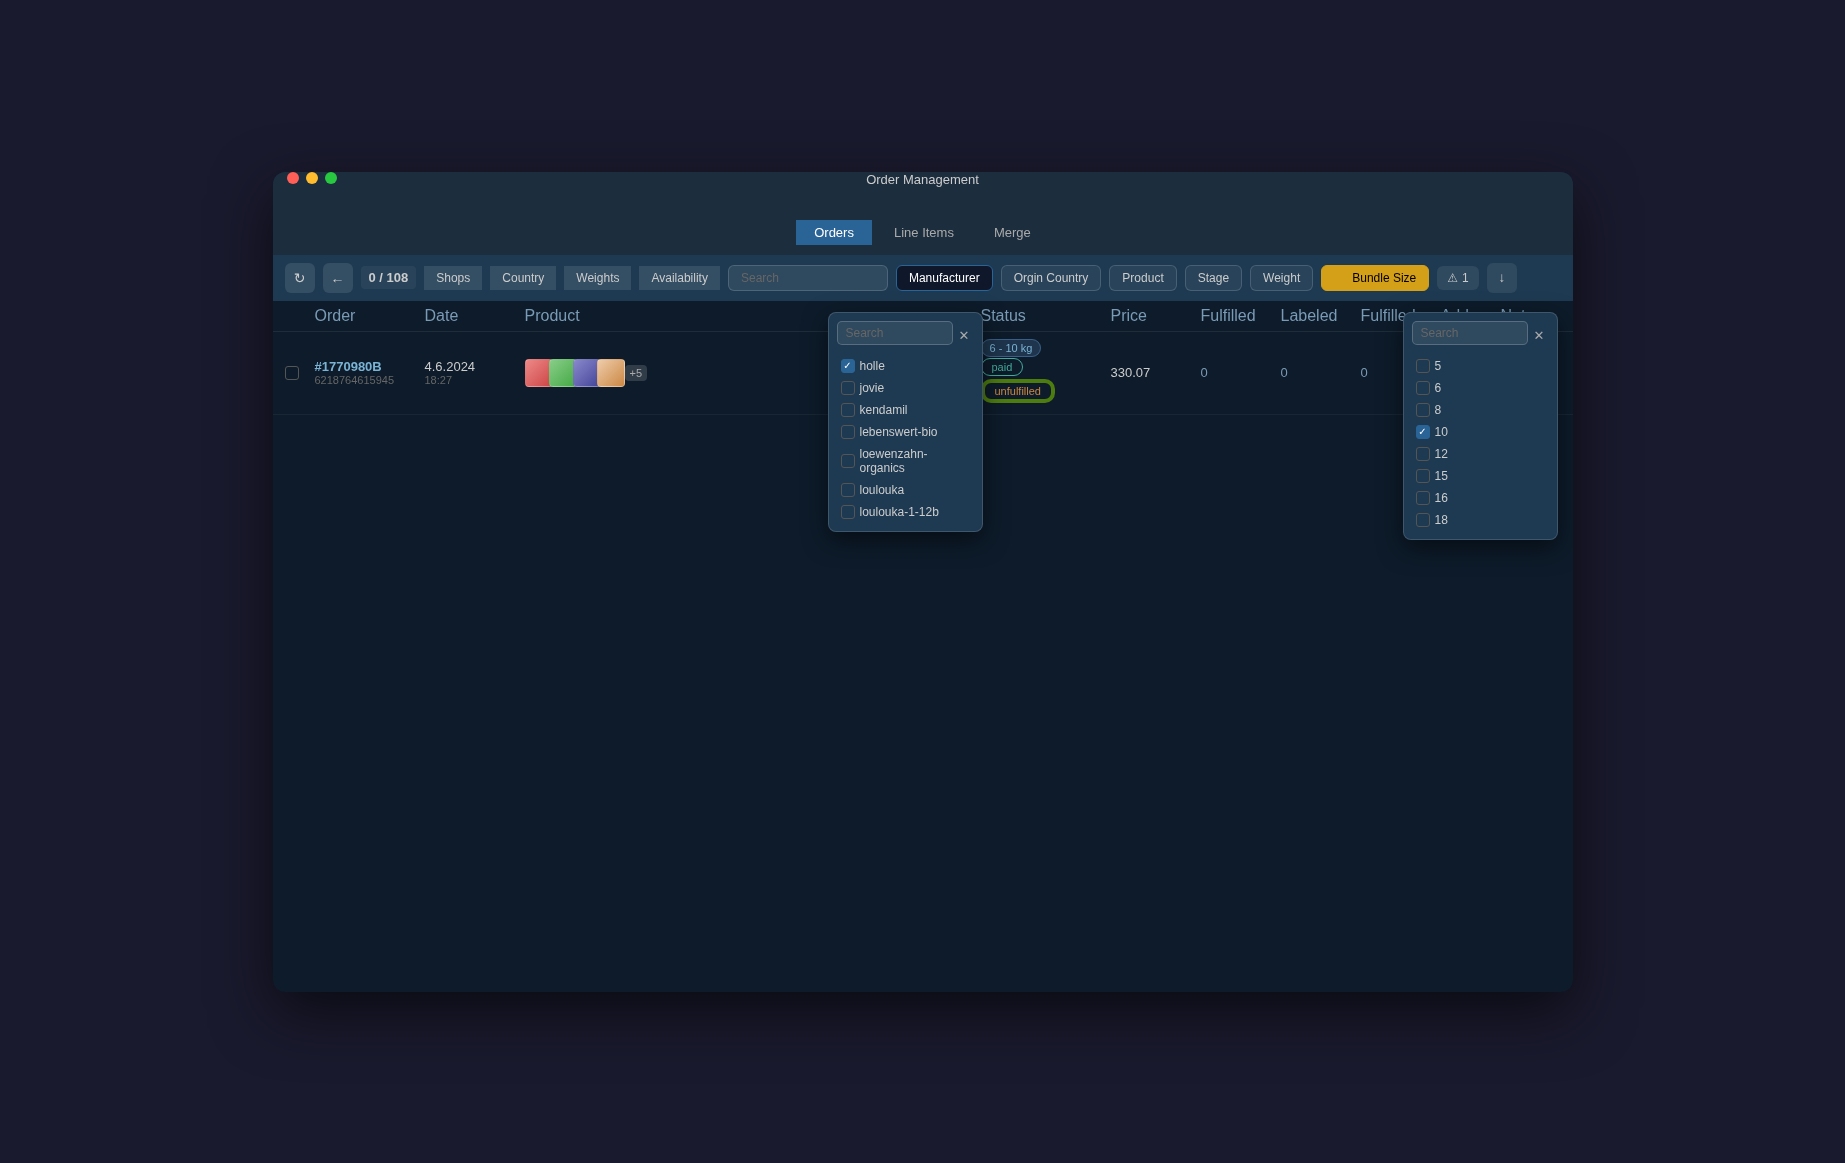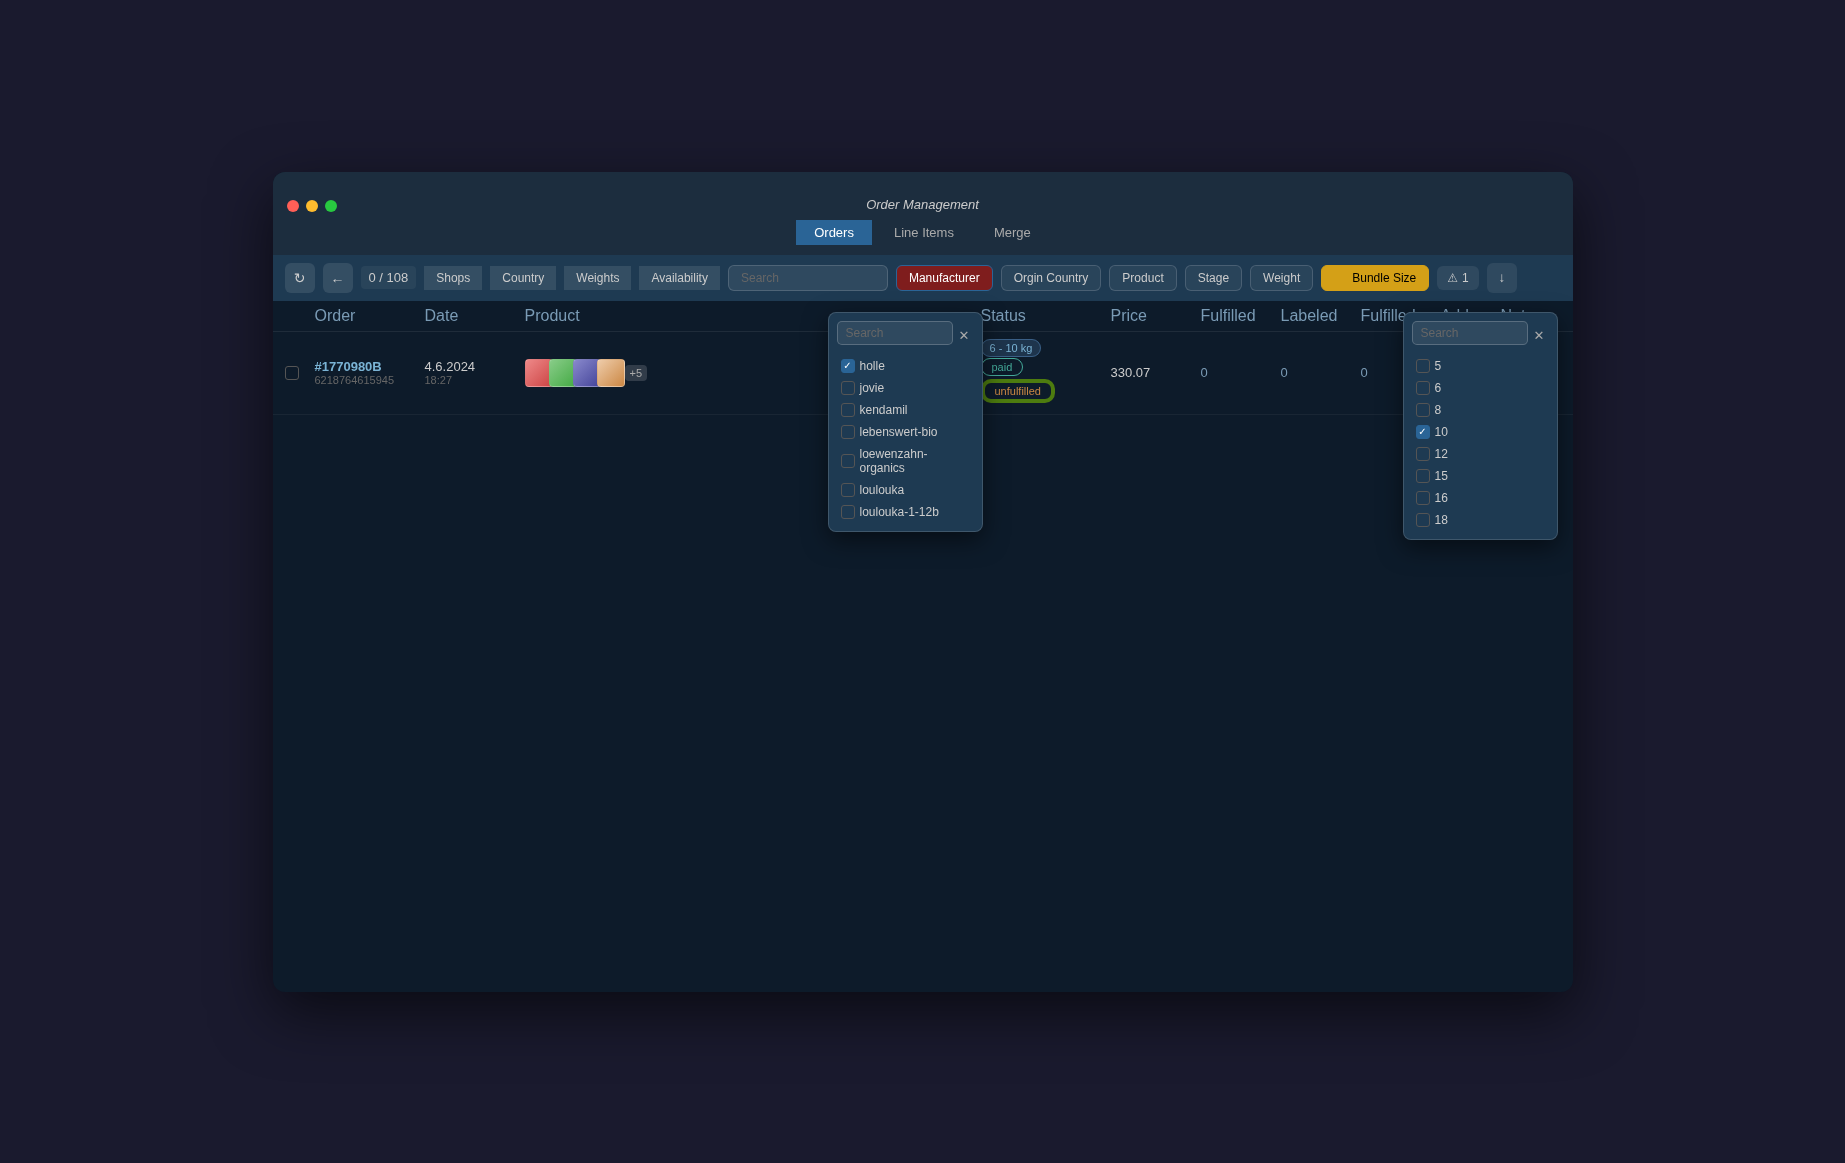--- a/index.html
+++ b/index.html
@@ -18,24 +18,23 @@
       width: 1300px;
       min-height: 820px;
       box-shadow: 0 20px 60px rgba(0,0,0,0.6);
       overflow: hidden;
       position: relative;
     }
     .titlebar {
       background: #1c2d3e;
       height: 40px;
       display: flex;
-      align-items: flex-end;
+      align-items: flex-start;
       padding: 0 14px;
       position: relative;
-      font-style: italic;
     }
     .traffic-lights {
       display: flex;
       gap: 7px;
     }
     .traffic-light {
       width: 12px;
       height: 12px;
       border-radius: 50%;
     }
@@ -91,20 +90,21 @@
       font-size: 14px;
     }
     .toolbar-count {
       color: #ccc;
       font-size: 13px;
       padding: 4px 8px;
       background: rgba(255,255,255,0.05);
       border-radius: 4px;
       min-width: 55px;
       text-align: left;
+      font-weight: bold;
     }
     .toolbar-filter-btn {
       background: rgba(255,255,255,0.1);
       border: none;
       border-radius: 0;
       color: #ccc;
       padding: 5px 12px;
       font-size: 12px;
       cursor: pointer;
     }
@@ -122,21 +122,21 @@
     .filter-tag-btn {
       background: rgba(255,255,255,0.05);
       border: 1px solid rgba(255,255,255,0.15);
       border-radius: 6px;
       color: #ccc;
       padding: 5px 12px;
       font-size: 12px;
       cursor: pointer;
     }
     .filter-tag-btn.active {
-      background: #7f1d1d;
+      background: #0f172a;
       border-color: #2a6496;
       color: #fff;
     }
     .filter-tag-btn.yellow-active {
       background: #d4a017;
       border-color: #d4a017;
       color: #000;
       padding-left: 30px;
     }
     .alert-btn {

